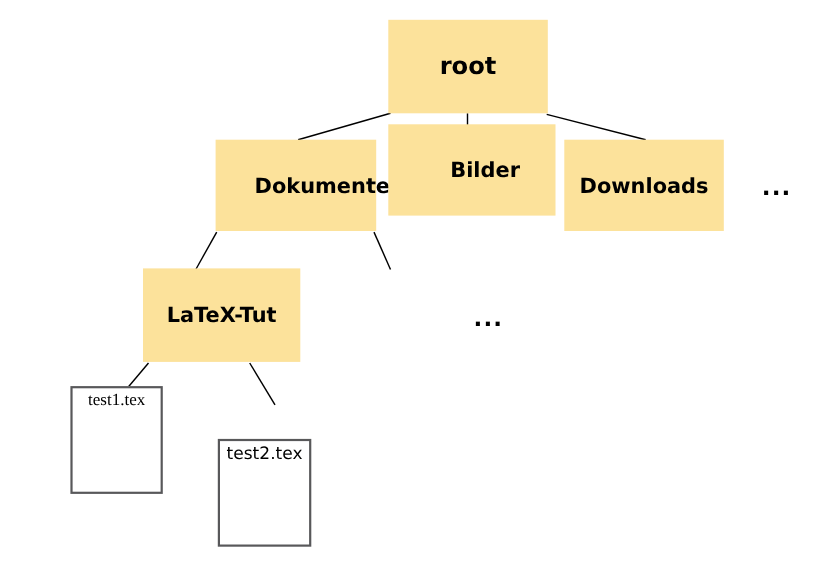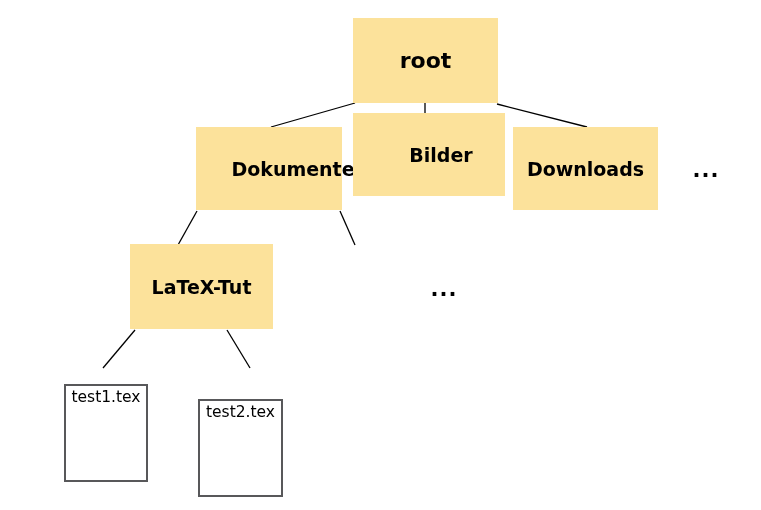--- a/index.html
+++ b/index.html
@@ -74,17 +74,17 @@
 
   <div class="node" style="left:513px;top:127px;width:145px;height:83px;">Downloads</div>
 
   <div class="dots" style="left:686px;top:156px;width:40px;height:28px;">...</div>
 
   <div class="node" style="left:107px;top:244px;width:143px;height:85px;margin-left:23px;">LaTeX-Tut</div>
 
 
   <div class="dots" style="left:424px;top:275px;width:40px;height:28px;">...</div>
 
-  <div class="file" style="left:64px;top:384px;width:84px;height:98px;">test1.tex</div>
+  <div class="file" style="left:64px;top:351px;width:84px;height:98px;font-family:Liberation Serif, serif;">test1.tex</div>
 
   <div class="file" style="left:198px;top:369px;width:85px;height:98px;margin-top:30px;">test2.tex</div>
 
 </div>
 
 </body></html>

